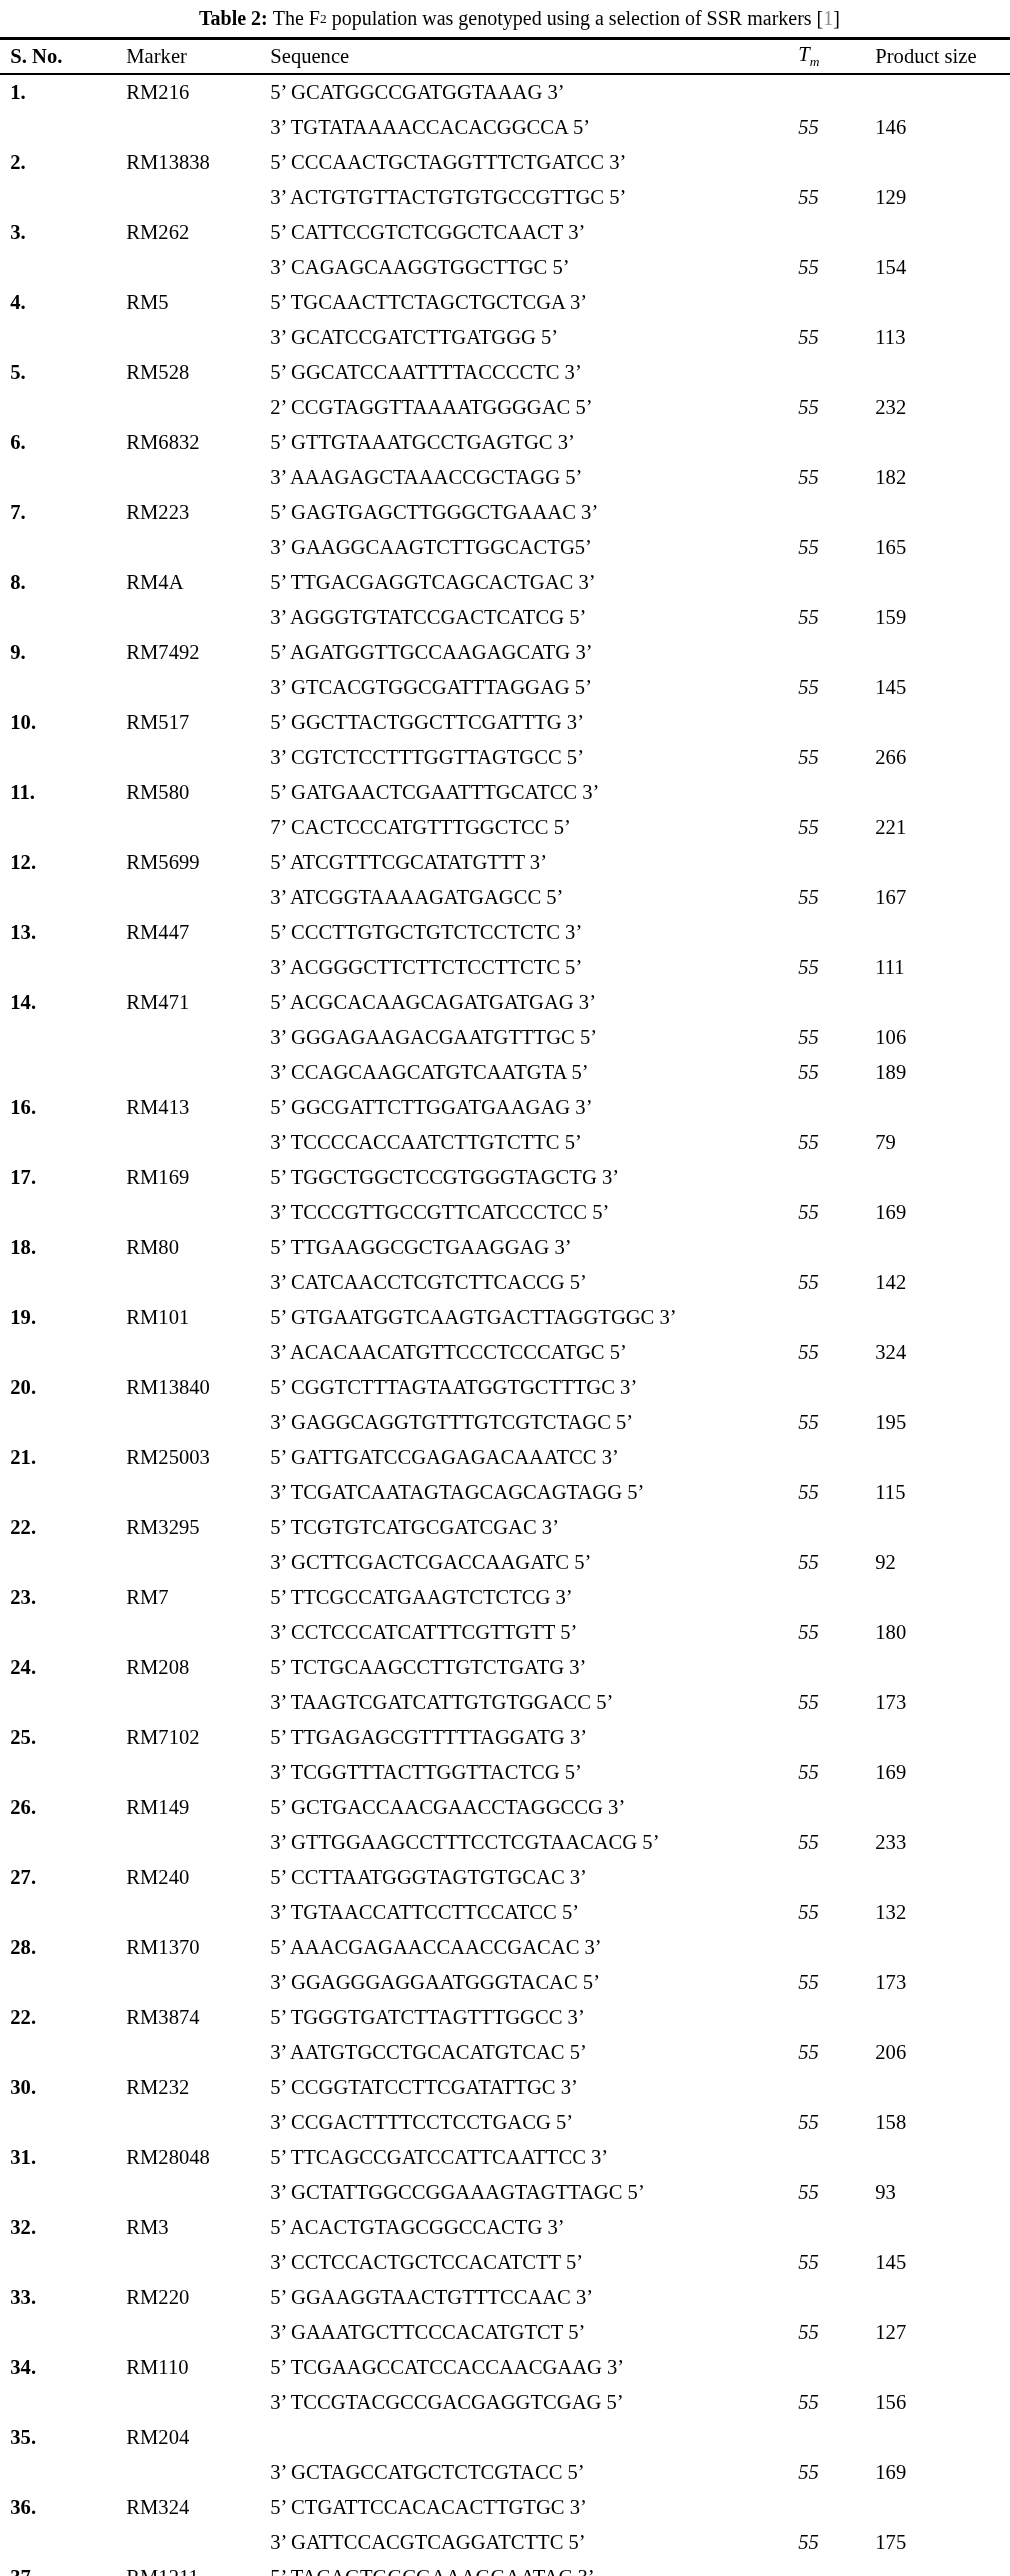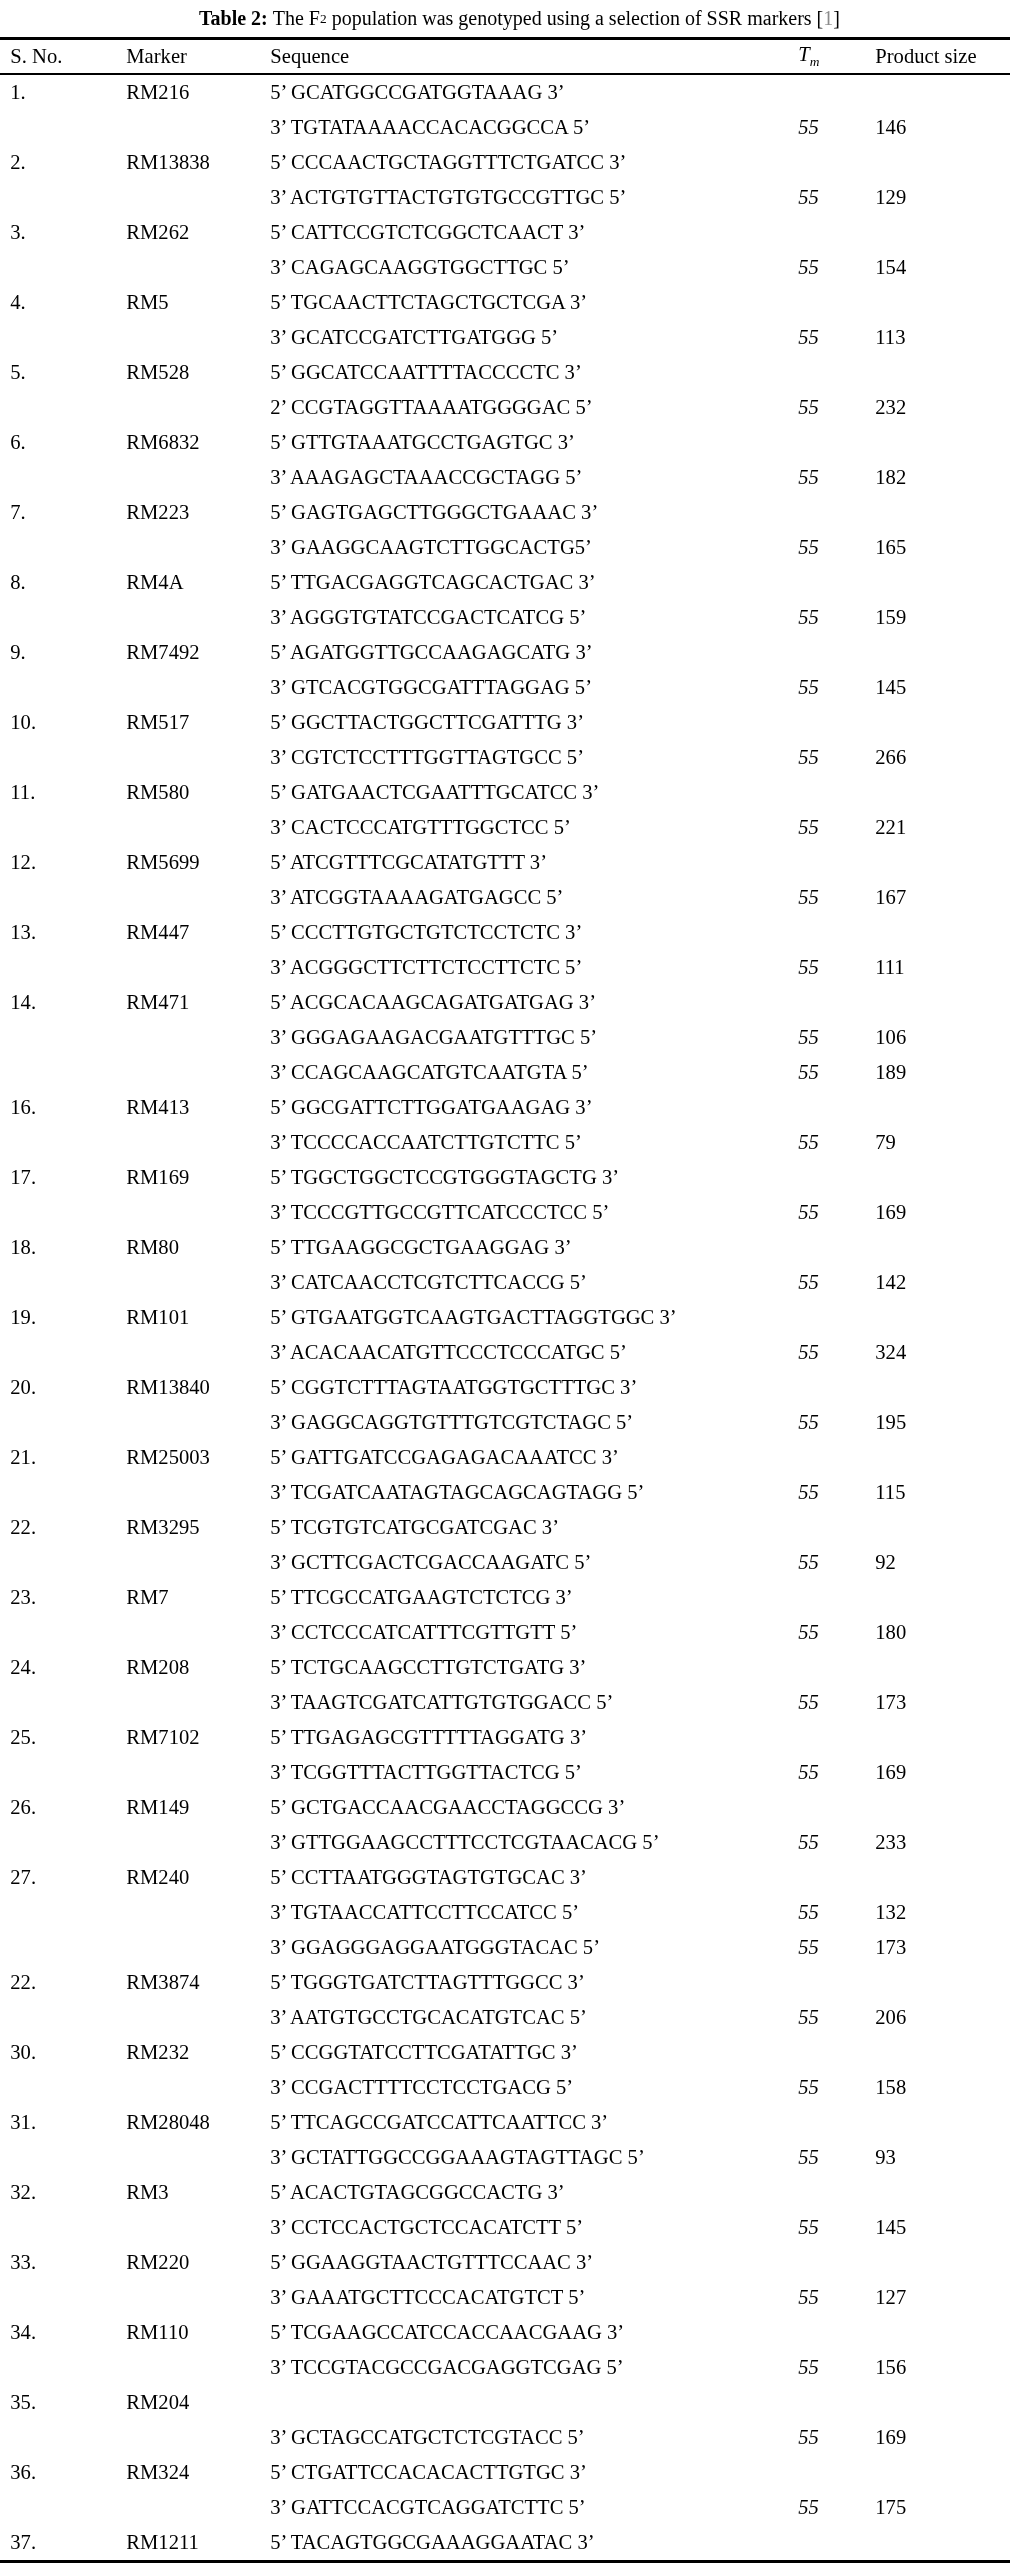--- a/index.html
+++ b/index.html
@@ -33,21 +33,21 @@
     display:grid;
     grid-template-columns:116px 144px 528px 77px 1fr;
     height:35px;
     align-items:center;
     padding-left:10.3px;
     font-size:20.6px;
     white-space:pre;
   }
   .thead .line{height:33px;}
   .thead sub{font-size:13.4px;}
-  .c-sno{grid-column:1;}
+  .c-sno{grid-column:1;font-weight:bold;}
   .c-marker{grid-column:2;}
   .c-seq{grid-column:3;}
   .c-tm{grid-column:4;font-style:italic;}
   .c-prod{grid-column:5;}
 </style>
 </head>
 <body>
 
 <div class="title">
   <span class="bold">Table 2: </span><span>The F</span><sub>2</sub><span> population was genotyped using a selection of SSR markers </span><span>[</span><span class="cite-num" style="color: rgb(140, 140, 140);">1</span><span>]</span>
@@ -194,21 +194,21 @@
     </div>
   </div>
 
   <div class="row">
     <div class="line">
       <span class="c-sno">11.</span>
       <span class="c-marker">RM580</span>
       <span class="c-seq">5’ GATGAACTCGAATTTGCATCC 3’</span>
     </div>
     <div class="line">
-      <span class="c-seq">3’ CACTCCCATGTTTGGCTCC 5’</span>
+      <span class="c-seq">7’ CACTCCCATGTTTGGCTCC 5’</span>
       <span class="c-tm">55</span>
       <span class="c-prod">221</span>
     </div>
   </div>
 
   <div class="row">
     <div class="line">
       <span class="c-sno">12.</span>
       <span class="c-marker">RM5699</span>
       <span class="c-seq">5’ ATCGTTTCGCATATGTTT 3’</span>
@@ -405,20 +405,25 @@
     </div>
     <div class="line">
       <span class="c-seq">3’ TGTAACCATTCCTTCCATCC 5’</span>
       <span class="c-tm">55</span>
       <span class="c-prod">132</span>
     </div>
   </div>
 
   <div class="row">
     <div class="line">
+      <span class="c-sno">28.</span>
+      <span class="c-marker">RM1370</span>
+      <span class="c-seq">5’ AAACGAGAACCAACCGACAC 3’</span>
+    </div>
+    <div class="line">
       <span class="c-seq">3’ GGAGGGAGGAATGGGTACAC 5’</span>
       <span class="c-tm">55</span>
       <span class="c-prod">173</span>
     </div>
   </div>
 
   <div class="row">
     <div class="line">
       <span class="c-sno">22.</span>
       <span class="c-marker">RM3874</span>

